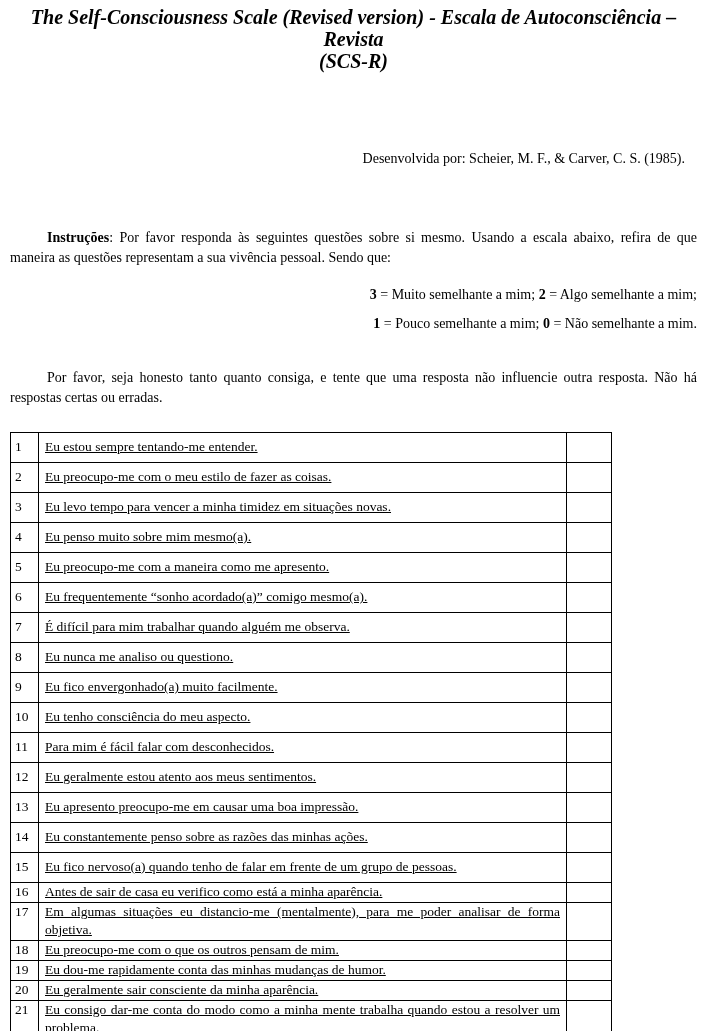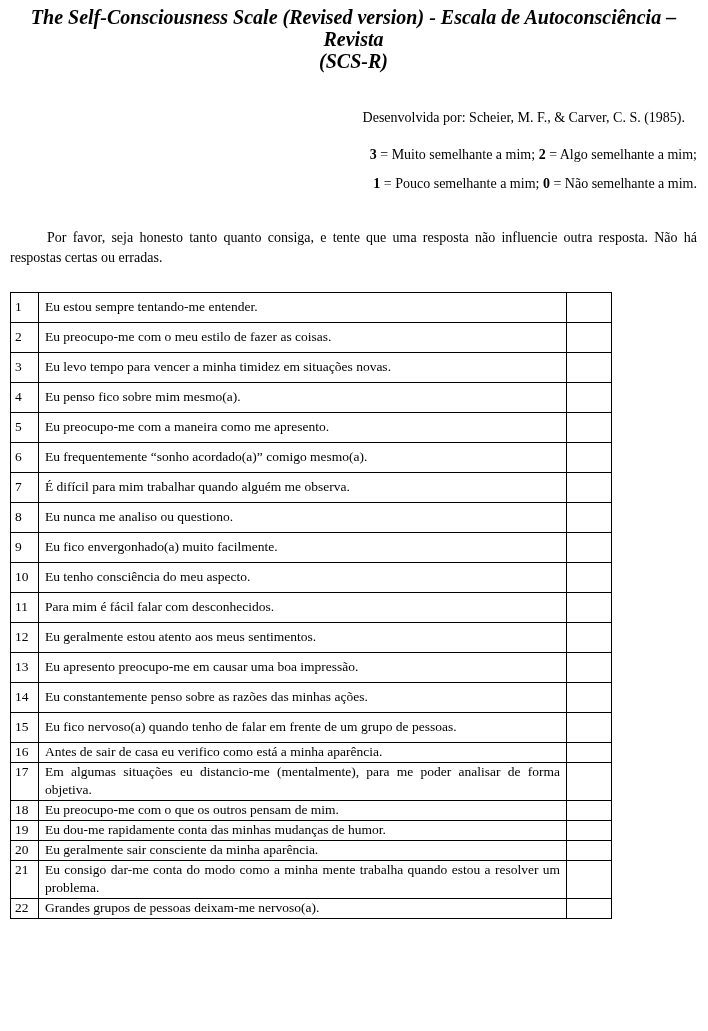--- a/index.html
+++ b/index.html
@@ -15,21 +15,21 @@
 
   .title {
     font-size: 20px;
     font-weight: bold;
     text-align: center;
     line-height: 22px;
     font-style: italic;
   }
 
   .developed {
-    margin-top: 36px;
+    margin-top: 77px;
     font-size: 14px;
     text-align: right;
     padding-right: 12px;
     line-height: 19px;
   }
 
   .para {
     font-size: 14px;
     line-height: 19.5px;
     text-align: justify;
@@ -53,38 +53,39 @@
     width: 601px;
     margin-top: 25px;
   }
   table.questionnaire td {
     border: 1px solid #000;
     font-size: 13.5px;
     line-height: 18px;
     vertical-align: top;
   }
   td.num { padding: 5px 2px 6px 4px; }
-  td.q   { padding: 5px 6px 6px 6px; text-align: justify; }
+  td.q   { padding: 5px 6px 6px 6px; text-align: justify; text-decoration: underline; }
   td.a   { padding: 5px 2px 6px 2px; }
   tr.compact td.num { padding-top: 0; padding-bottom: 1px; }
   tr.compact td.q   { padding-top: 0; padding-bottom: 1px; }
   tr.compact td.a   { padding-top: 0; padding-bottom: 1px; }
 </style>
 </head>
 <body>
 
 <div class="page">
 
   <h1 class="title">
     <span>The Self-Consciousness Scale (Revised version) - Escala de Autoconsciência – Revista</span><br>
     <span>(SCS-R)</span>
   </h1>
 
   <p class="developed">Desenvolvida por: Scheier, M. F., &amp; Carver, C. S. (1985).</p>
 
+  <p class="para instructions"><b>Instruções</b><span>: Por favor responda às seguintes questões sobre si mesmo. Usando a escala abaixo, refira de que maneira as questões representam a sua vivência pessoal. Sendo que:</span></p>
 
   <p class="scale-line scale-line-1"><b>3</b><span> = Muito semelhante a mim; </span><b>2</b><span> = Algo semelhante a mim;</span></p>
 
   <p class="scale-line scale-line-2"><b>1</b><span> = Pouco semelhante a mim; </span><b>0</b><span> = Não semelhante a mim.</span></p>
 
   <p class="para honesty">Por favor, seja honesto tanto quanto consiga, e tente que uma resposta não influencie outra resposta. Não há respostas certas ou erradas.</p>
 
   <table class="questionnaire">
     <colgroup>
       <col style="width:28px">
@@ -102,21 +103,21 @@
           <td class="q">Eu preocupo-me com o meu estilo de fazer as coisas.</td>
           <td class="a"></td>
         </tr>
         <tr>
           <td class="num">3</td>
           <td class="q">Eu levo tempo para vencer a minha timidez em situações novas.</td>
           <td class="a"></td>
         </tr>
         <tr>
           <td class="num">4</td>
-          <td class="q">Eu penso fico sobre mim mesmo(a).</td>
+          <td class="q">Eu penso muito sobre mim mesmo(a).</td>
           <td class="a"></td>
         </tr>
         <tr>
           <td class="num">5</td>
           <td class="q">Eu preocupo-me com a maneira como me apresento.</td>
           <td class="a"></td>
         </tr>
         <tr>
           <td class="num">6</td>
           <td class="q">Eu frequentemente “sonho acordado(a)” comigo mesmo(a).</td>

